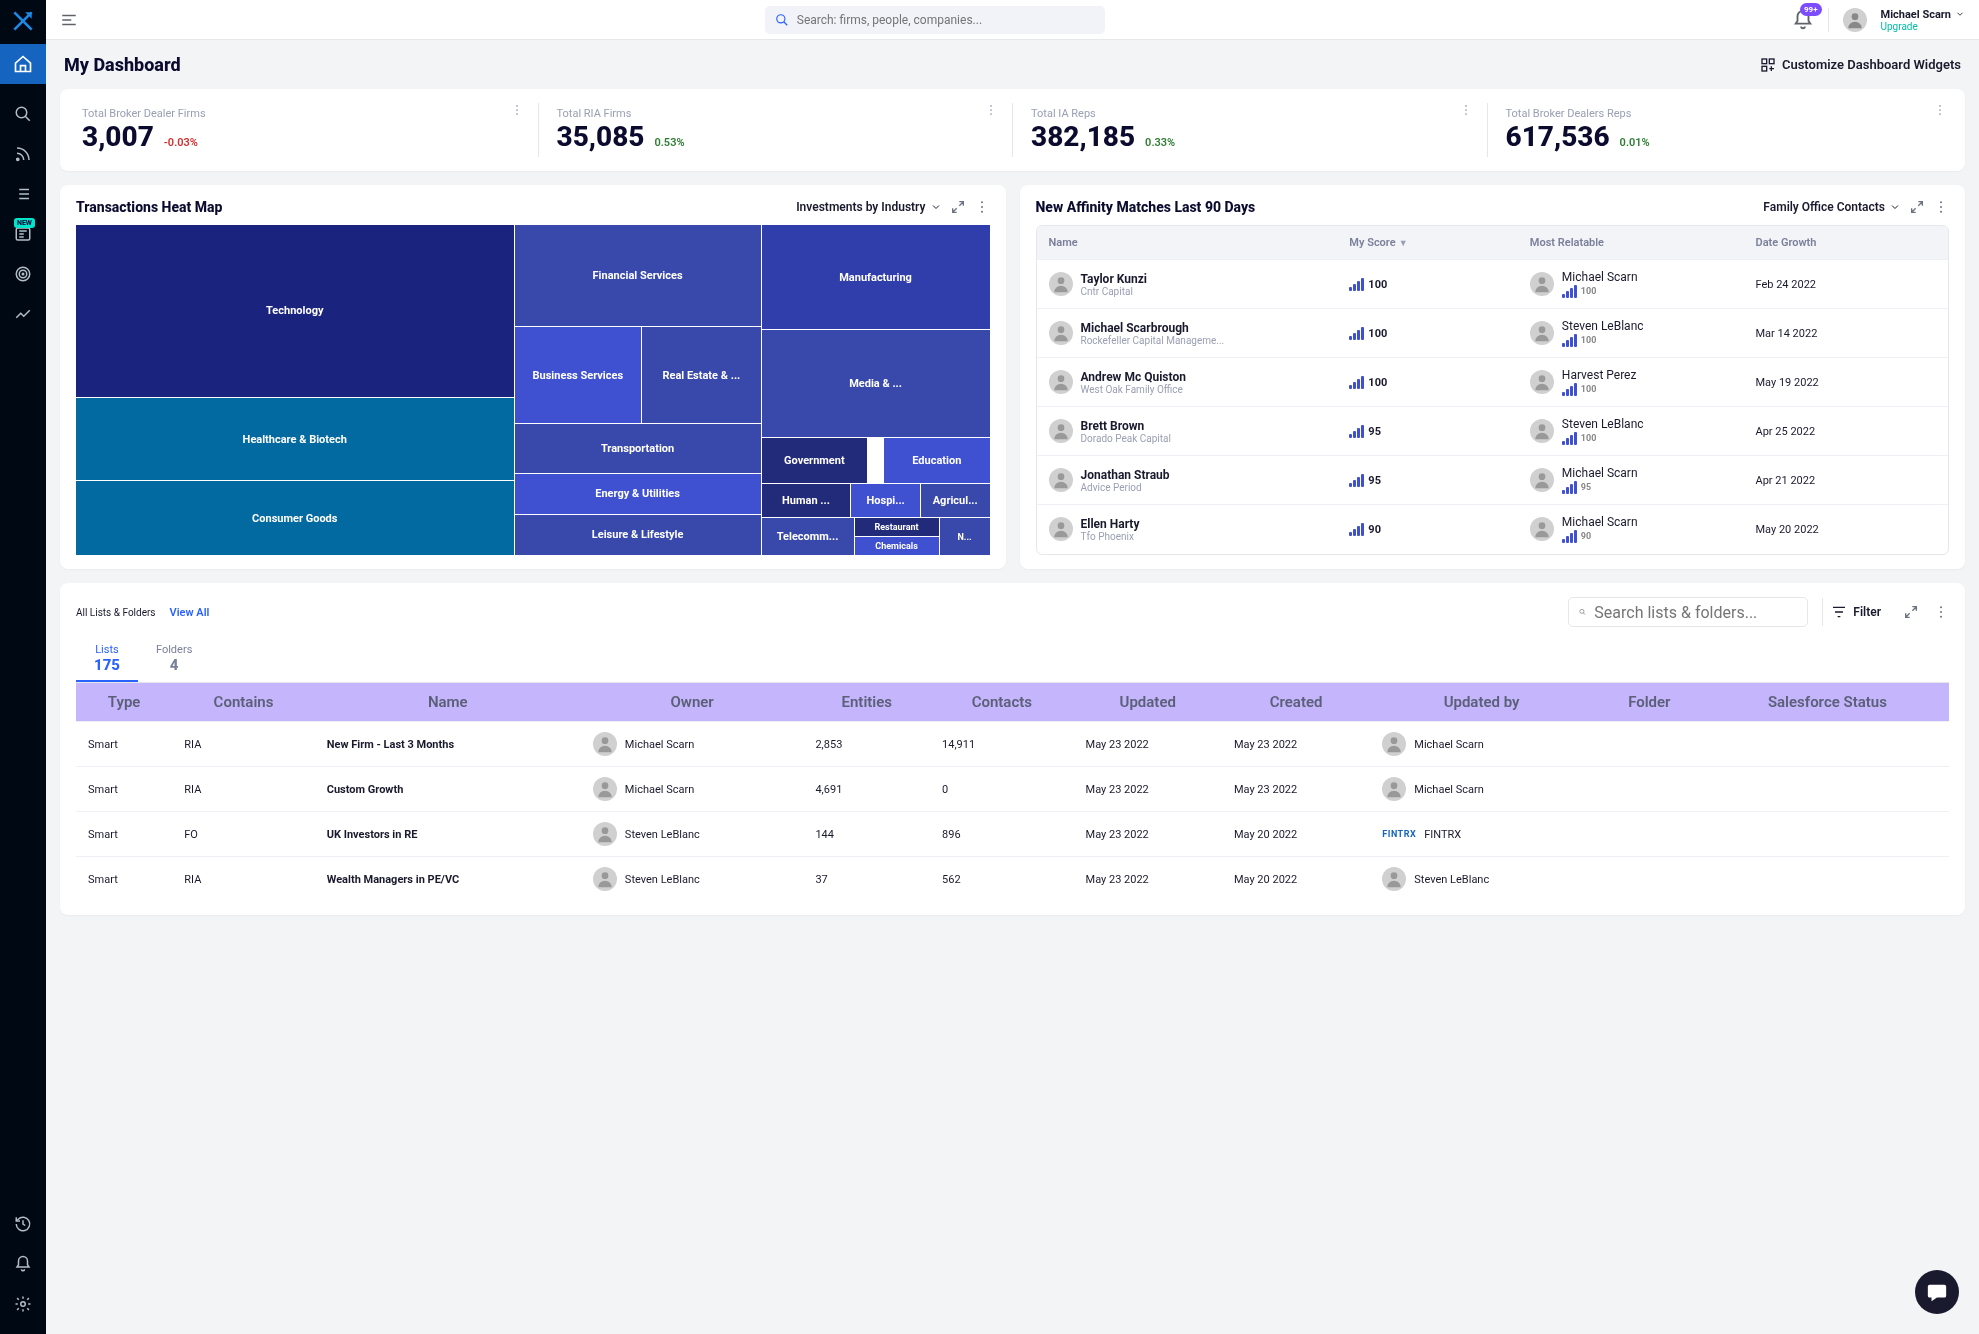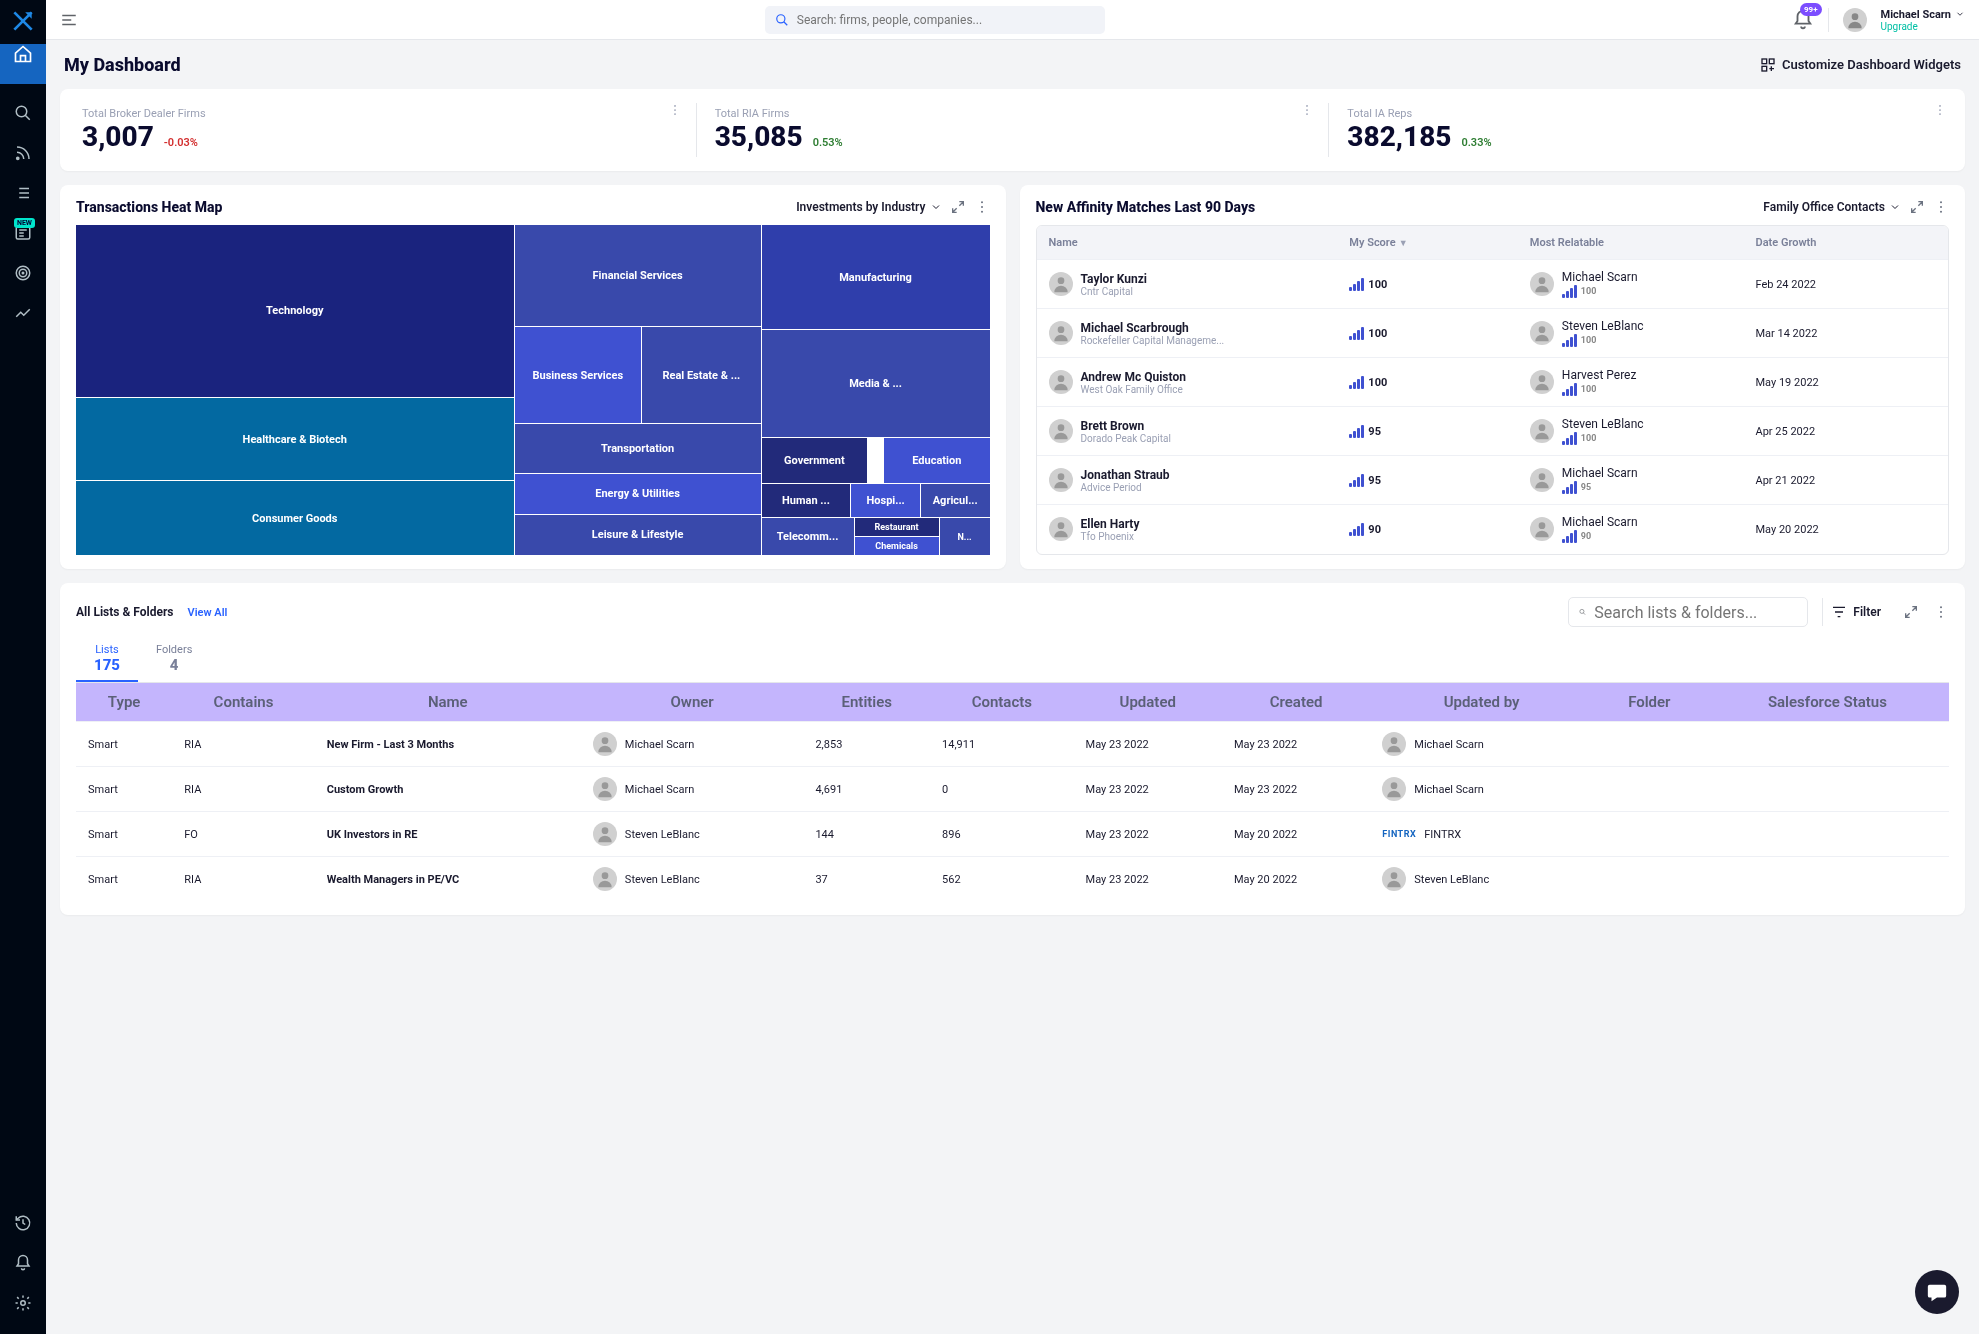--- a/index.html
+++ b/index.html
@@ -1,20 +1,20 @@
 <!DOCTYPE html>
 <html><head>
 <meta charset="utf-8">
 <style>
 *{box-sizing:border-box;margin:0;padding:0;font-family:-apple-system,BlinkMacSystemFont,"Segoe UI",Roboto,Arial,sans-serif}
 body{background:#f3f4f6;color:#1a1a2e}
 .app{display:flex;min-height:100vh}
 .sidebar{width:46px;background:#000814;display:flex;flex-direction:column;align-items:center;padding-top:8px;gap:20px;position:relative}
 .sidebar .logo{width:26px;height:26px;color:#1e88e5}
-.sidebar .nav-icon{width:20px;height:20px;color:#b0bec5;cursor:pointer;display:flex;justify-content:center;position:relative}
+.sidebar .nav-icon{width:20px;height:20px;color:#b0bec5;cursor:pointer;display:flex;align-items:center;justify-content:center;position:relative}
 .sidebar .nav-icon.active{background:#1565c0;width:46px;height:40px;margin-top:-10px}
 .sidebar .nav-icon.active svg{stroke:#fff}
 .sidebar .badge-new{position:absolute;top:-6px;right:-2px;background:#00e5cc;color:#003;font-size:7px;font-weight:700;padding:1px 3px;border-radius:3px}
 .sidebar .bottom{margin-top:auto;display:flex;flex-direction:column;gap:20px;padding-bottom:20px}
 .main{flex:1;display:flex;flex-direction:column;min-width:0}
 .topbar{height:40px;background:#fff;border-bottom:1px solid #e5e7eb;display:flex;align-items:center;padding:0 14px;gap:14px}
 .topbar .menu-icon{width:18px;height:18px;color:#5f6368;cursor:pointer}
 .search-box{margin-left:auto;margin-right:auto;width:340px;height:28px;background:#f1f3f8;border-radius:5px;display:flex;align-items:center;padding:0 10px;gap:8px}
 .search-box svg{width:14px;height:14px;color:#2962ff}
 .search-box input{border:none;background:transparent;outline:none;font-size:12px;flex:1;color:#5f6368}
@@ -57,21 +57,21 @@
 .aff-row{border-top:1px solid #eef0f5}
 .aff-name{display:flex;align-items:center;gap:8px}
 .aff-name .nm{font-weight:700;font-size:12px;color:#1a1a2e}
 .aff-name .sub{font-size:10px;color:#9aa0b4}
 .score-cell{display:flex;align-items:center;gap:4px;font-weight:700;font-size:11px}
 .bars{display:flex;align-items:flex-end;gap:1px;height:14px}
 .bars span{width:3px;background:#3f51d1;border-radius:1px}
 .bars span:nth-child(1){height:4px}.bars span:nth-child(2){height:7px}.bars span:nth-child(3){height:10px}.bars span:nth-child(4){height:13px}
 .lists-card{padding:14px 16px}
 .lists-header{display:flex;align-items:center;gap:14px;margin-bottom:10px}
-.lists-header h2{font-size:12px;font-weight:700}
+.lists-header h2{font-size:10px;font-weight:400}
 .view-all{color:#2962ff;font-size:11px;font-weight:600;cursor:pointer}
 .lists-header .spacer{flex:1}
 .search-lists{width:240px;height:30px;background:#fff;border:1px solid #e5e7eb;border-radius:5px;display:flex;align-items:center;padding:0 10px;gap:8px}
 .search-lists input{border:none;outline:none;font-size:16px;flex:1}
 .filter-btn{display:flex;align-items:center;gap:6px;font-size:12px;font-weight:600;padding:6px 8px;border-left:1px solid #e5e7eb;cursor:pointer}
 .tabs{display:flex;gap:0;border-bottom:1px solid #e5e7eb;margin-bottom:0}
 .tab{padding:6px 18px;text-align:center;cursor:pointer;font-size:11px;color:#7a8099}
 .tab.active{color:#2962ff;border-bottom:2px solid #2962ff}
 .tab .count{font-size:15px;font-weight:800;display:block}
 .list-table{width:100%;border-collapse:collapse;font-size:11px}
@@ -245,20 +245,32 @@
           <div class="stat">
     <svg class="more" width="14" height="14" viewBox="0 0 24 24" fill="currentColor">
               <circle cx="12" cy="5" r="1.5"></circle>
               <circle cx="12" cy="12" r="1.5"></circle>
               <circle cx="12" cy="19" r="1.5"></circle>
             </svg>
     <div class="label">Total IA Reps</div>
     <div class="value">
               <span>382,185</span>
               <span class="delta up">0.33%</span>
+            </div>
+  </div>
+          <div class="stat">
+    <svg class="more" width="14" height="14" viewBox="0 0 24 24" fill="currentColor">
+              <circle cx="12" cy="5" r="1.5"></circle>
+              <circle cx="12" cy="12" r="1.5"></circle>
+              <circle cx="12" cy="19" r="1.5"></circle>
+            </svg>
+    <div class="label">Total Broker Dealers Reps</div>
+    <div class="value">
+              <span>617,536</span>
+              <span class="delta up">0.01%</span>
             </div>
   </div>
         </div>
 
       <div class="two-col">
         <div class="card">
           <div class="card-header">
             <h2>Transactions Heat Map</h2>
             <div class="spacer"></div>
             <div class="dropdown">

